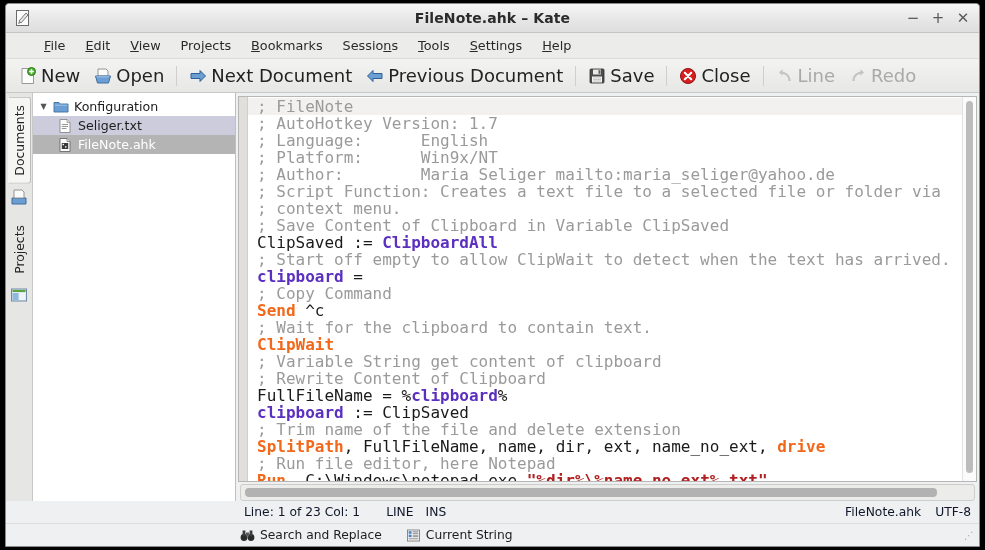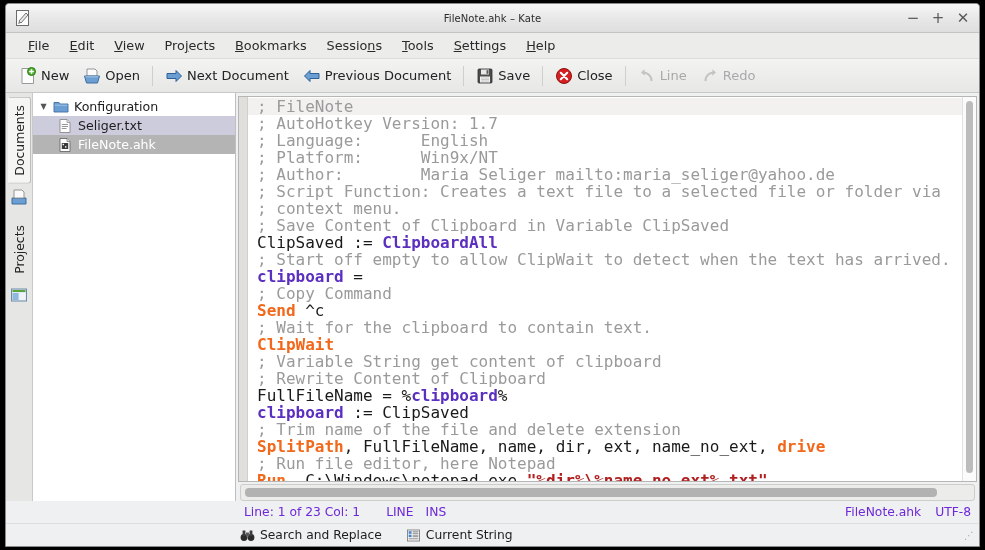--- a/index.html
+++ b/index.html
@@ -33,42 +33,42 @@
   }
   .app-icon {
     width: 18px; height: 18px; margin-left: 8px;
     flex: none;
     position: relative;
   }
   .app-icon svg { display:block; }
   .title-text {
     position: absolute; left: 0; right: 0;
     text-align: center;
-    font-size: 10px; font-weight: normal;
+    font-size: 14px; font-weight: bold;
     color: #2b2b2b;
     letter-spacing: .1px;
     pointer-events: none;
   }
   .winbtns {
     margin-left: auto; margin-right: 9px;
     display: flex; gap: 11px; align-items: center;
     z-index: 2;
   }
   .winbtn {
     font-size: 15px; color: #5a5a5a; line-height: 1;
     cursor: default; width: 14px; text-align: center;
   }
 
   
   .menubar {
     height: 26px;
     background: #ececeb;
     border-bottom: 1px solid #dcdcda;
     display: flex; align-items: center;
-    padding-left: 12px;
+    padding-left: 28px;
     flex: none;
   }
   .menuitem {
     font-size: 12.8px; color: #2a2a2a;
     padding: 3px 10px;
     cursor: default;
     white-space: nowrap;
   }
   .menuitem u { text-decoration: underline; }
 
@@ -77,21 +77,21 @@
     height: 34px;
     background: linear-gradient(to bottom, #f3f3f2 0%, #e7e7e6 100%);
     border-bottom: 1px solid #c8c8c6;
     display: flex; align-items: center;
     padding-left: 6px;
     flex: none;
   }
   .tbtn {
     display: flex; align-items: center; gap: 4px;
     padding: 2px 6px; height: 26px;
-    font-size: 13px; color: #222;
+    font-size: 18px; color: #222;
     cursor: default; white-space: nowrap;
     border: 1px solid transparent; border-radius: 3px;
   }
   .tbtn.disabled { color: #a9a9a9; }
   .tbtn .ico { width: 18px; height: 18px; flex: none; display:block; }
   .tsep {
     width: 1px; height: 20px; background: #cfcfcd;
     margin: 0 5px; flex: none;
   }
 
@@ -215,21 +215,21 @@
     position: absolute; top: 3px; bottom: 3px;
     left: 4px; width: 692px;
     background: #b2b2b2; border-radius: 4px;
   }
 
   
   .statuswrap { flex: none; background: #eff0f1; }
   .statusline {
     display: flex; align-items: center;
     height: 22px; padding: 0 8px 0 238px;
-    font-size: 12.3px; color: #6d28d9;
+    font-size: 12.3px; color: #0f172a;
   }
   .st-gap { width: 26px; flex: none; }
   .st-right { margin-left: auto; display: flex; gap: 14px; }
   .bottombar {
     display: flex; align-items: center; gap: 16px;
     height: 23px; padding-left: 232px;
     font-size: 12.3px; color: #1e1e1e;
     border-top: 1px solid #dededc;
   }
   .bbtn {

